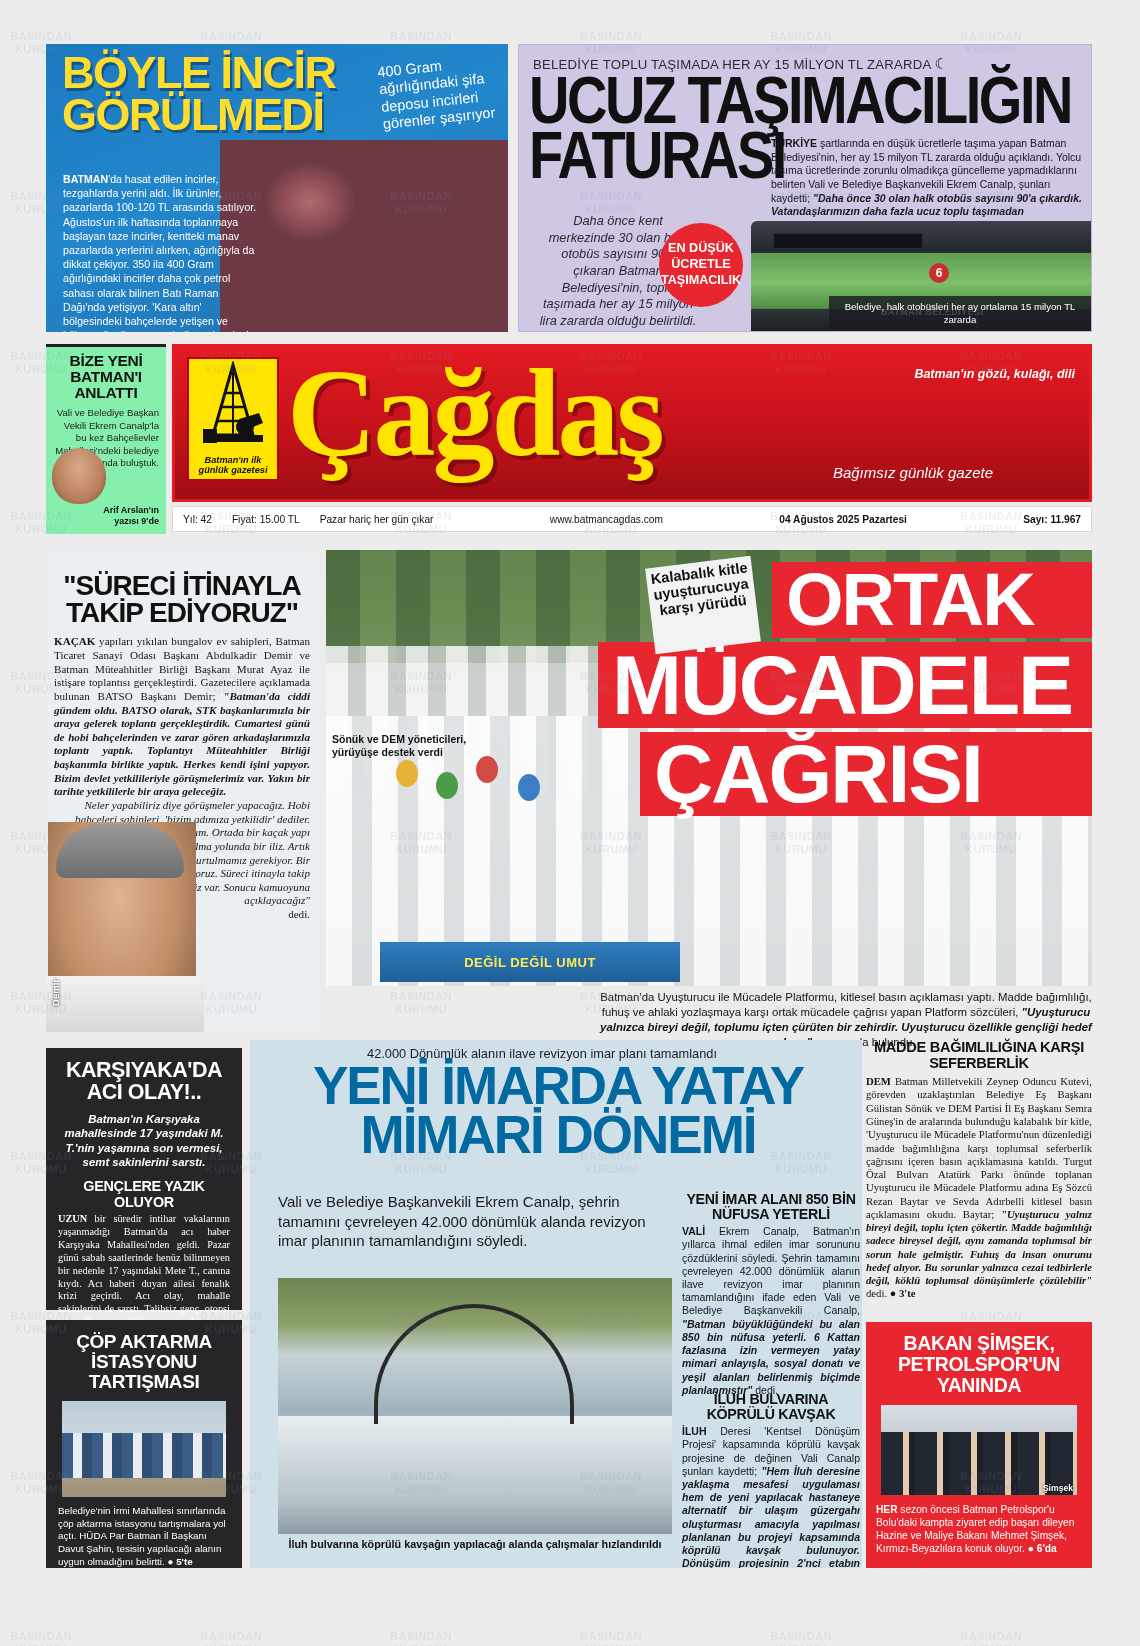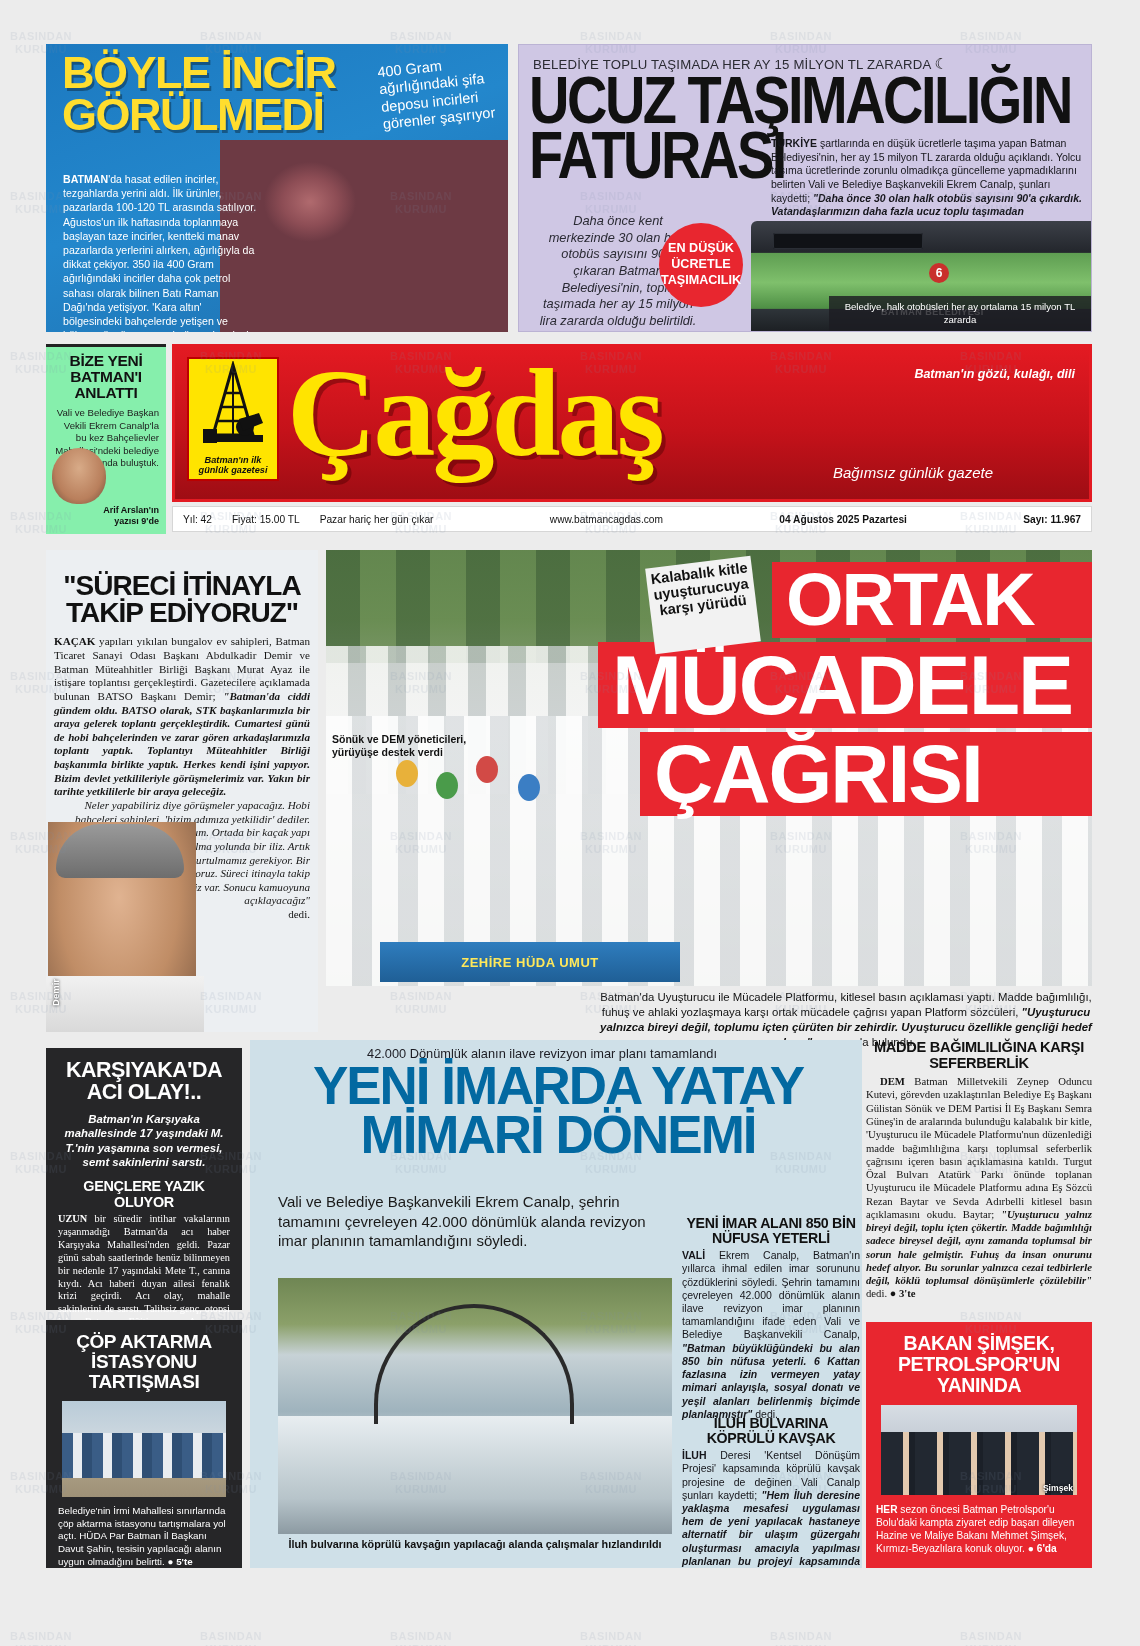--- a/index.html
+++ b/index.html
@@ -413,21 +413,21 @@
     position:absolute; left: 96px; top: 26px; width: 200px; height: 120px;
     border: 4px solid #2a2a2a; border-bottom: none;
     border-radius: 100px 100px 0 0;
   }
   #imar-cap {
     position: absolute; left: 28px; top: 498px; width: 394px;
     font-size: 10.8px; line-height: 1.24; color: #111; text-align: center;
     font-weight: 600;
   }
   .imar-sub {
-    position: absolute; width: 178px; margin-top: 24px;
+    position: absolute; width: 178px;
   }
   .imar-sub h3 {
     font-size: 14.2px; font-weight: 900; line-height: 1.06;
     text-align: center; color: #111; letter-spacing: -.3px;
   }
   .imar-sub .body {
     margin-top: 3px; font-size: 10.5px; line-height: 1.26;
     text-align: justify; color: #15151a;
   }
   .imar-sub .body b { font-weight: 800; }
@@ -440,21 +440,21 @@
     left: 866px; top: 1040px; width: 226px; height: 272px;
   }
   #madde h3 {
     font-size: 14.6px; font-weight: 900; line-height: 1.07;
     text-align: center; color: #111; letter-spacing: -.3px;
   }
   #madde .body {
     margin-top: 4px; font-family: "Liberation Serif", serif;
     font-size: 10.7px; line-height: 1.24; text-align: justify; color: #131313;
   }
-  #madde .body b { font-weight: 700; margin-left: 14px; }
+  #madde .body b { font-weight: 700; }
   #madde .body i { font-weight: 700; font-style: italic; }
   #madde .pg { font-weight: 800; }
 
   #simsek {
     left: 866px; top: 1322px; width: 226px; height: 246px;
     background: #e8262f; color: #fff; padding: 11px 10px 8px;
   }
   #simsek h2 {
     font-size: 19.5px; font-weight: 900; line-height: 1.07;
     text-align: center; letter-spacing: -.4px;
@@ -565,21 +565,21 @@
       <div class="hair"></div>
       <div class="shirt"></div>
     </div>
     <div id="sureci-credit">Demir</div>
   </div>
 
   <div class="abs" id="main-photo">
     <div class="trees"></div>
     <div class="crowd2"></div>
     <div class="crowd"></div>
-    <div class="banner">ZEHİRE HÜDA UMUT</div>
+    <div class="banner">DEĞİL DEĞİL UMUT</div>
     <div class="balloon" style="left:70px;top:210px;background:#e8b13a"></div>
     <div class="balloon" style="left:110px;top:222px;background:#4a9b4a"></div>
     <div class="balloon" style="left:150px;top:206px;background:#d24a46"></div>
     <div class="balloon" style="left:192px;top:224px;background:#3b7ec4"></div>
   </div>
 
   <div class="abs" id="photo-cap-left">Sönük ve DEM yöneticileri, yürüyüşe destek verdi</div>
 
   <div class="abs" id="kalabalik">Kalabalık kitle uyuşturucuya karşı yürüdü</div>
 

